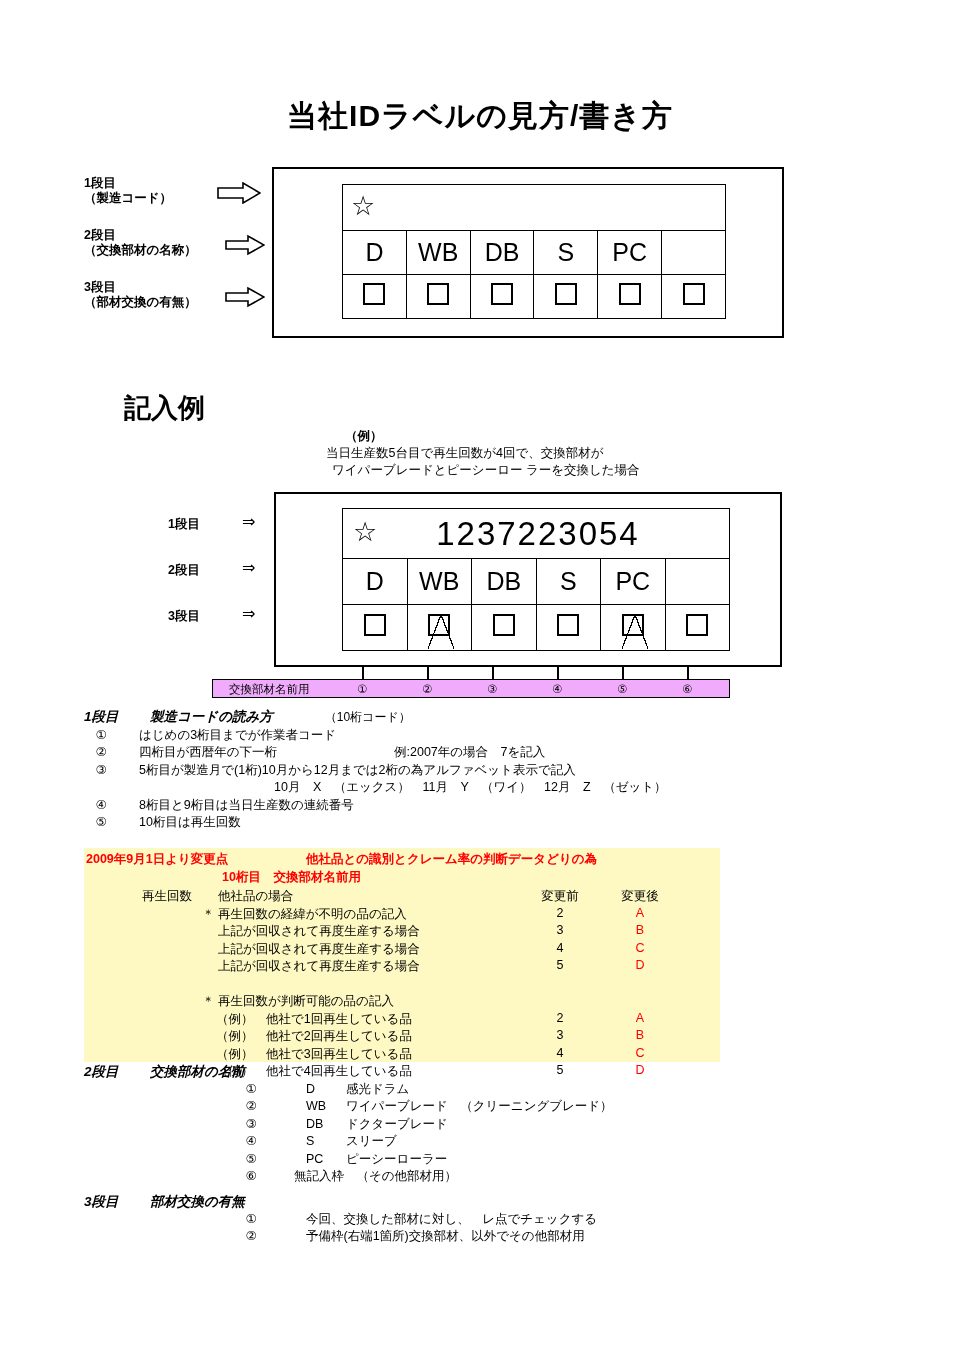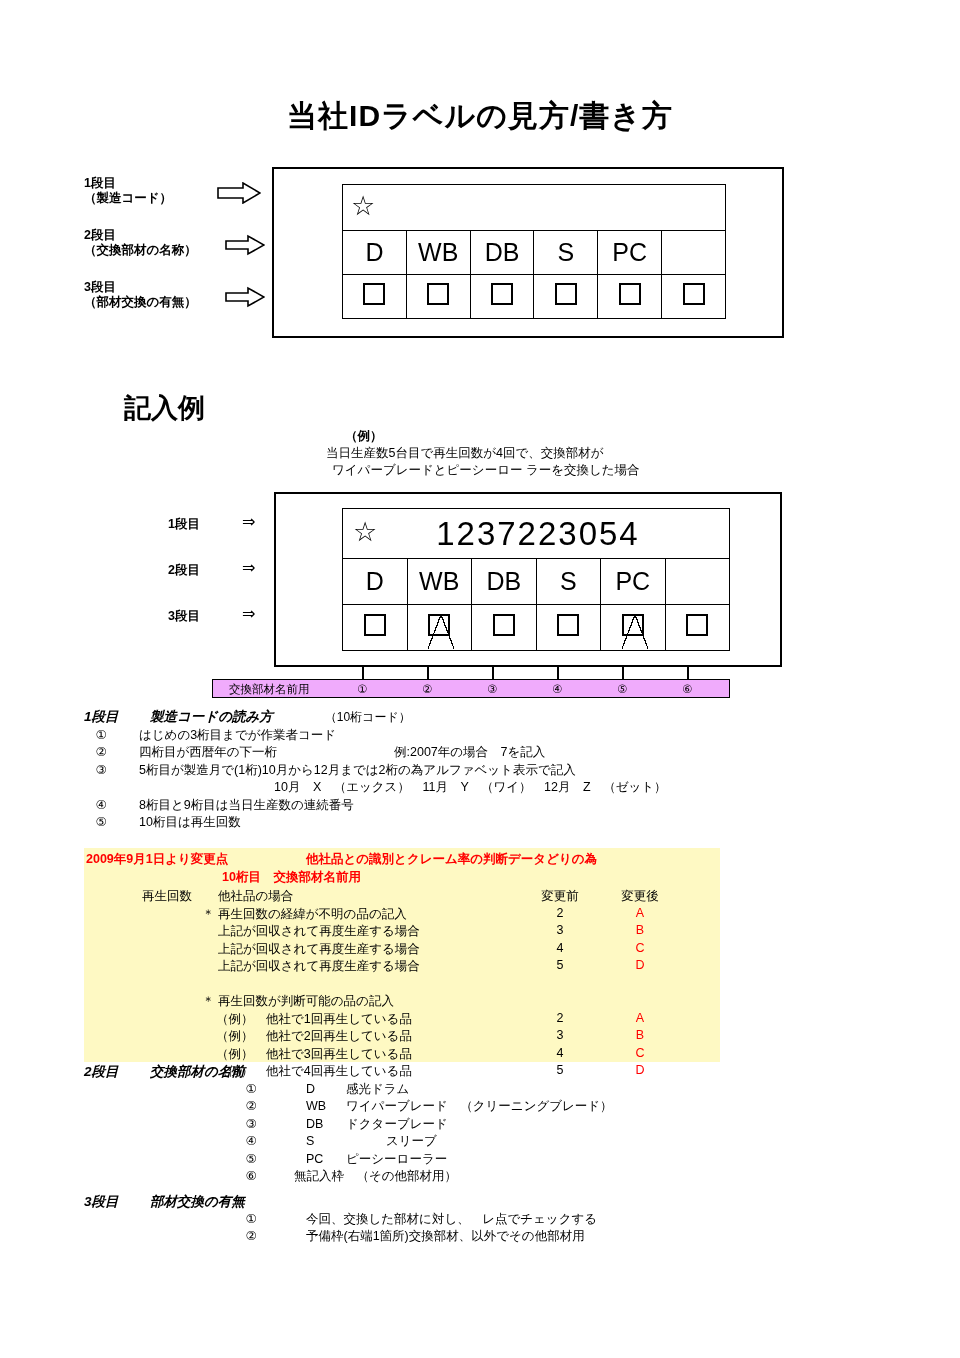--- a/index.html
+++ b/index.html
@@ -441,21 +441,21 @@
         <span class="tx2" style="left:262px;">ワイパーブレード　（クリーニングブレード）</span>
       </li>
       <li>
         <span class="n" style="left:150px;">③</span>
         <span class="tx" style="left:222px; width:36px; display:inline-block;">DB</span>
         <span class="tx2" style="left:262px;">ドクターブレード</span>
       </li>
       <li>
         <span class="n" style="left:150px;">④</span>
         <span class="tx" style="left:222px; width:36px; display:inline-block;">S</span>
-        <span class="tx2" style="left:262px;margin-left:40px;">スリーブ</span>
+        <span class="tx2" style="left:262px;">スリーブ</span>
       </li>
       <li>
         <span class="n" style="left:150px;">⑤</span>
         <span class="tx" style="left:222px; width:36px; display:inline-block;">PC</span>
         <span class="tx2" style="left:262px;">ピーシーローラー</span>
       </li>
       <li>
         <span class="n" style="left:150px;">⑥</span>
         <span class="tx2" style="left:210px;">無記入枠　（その他部材用）</span>
       </li>

